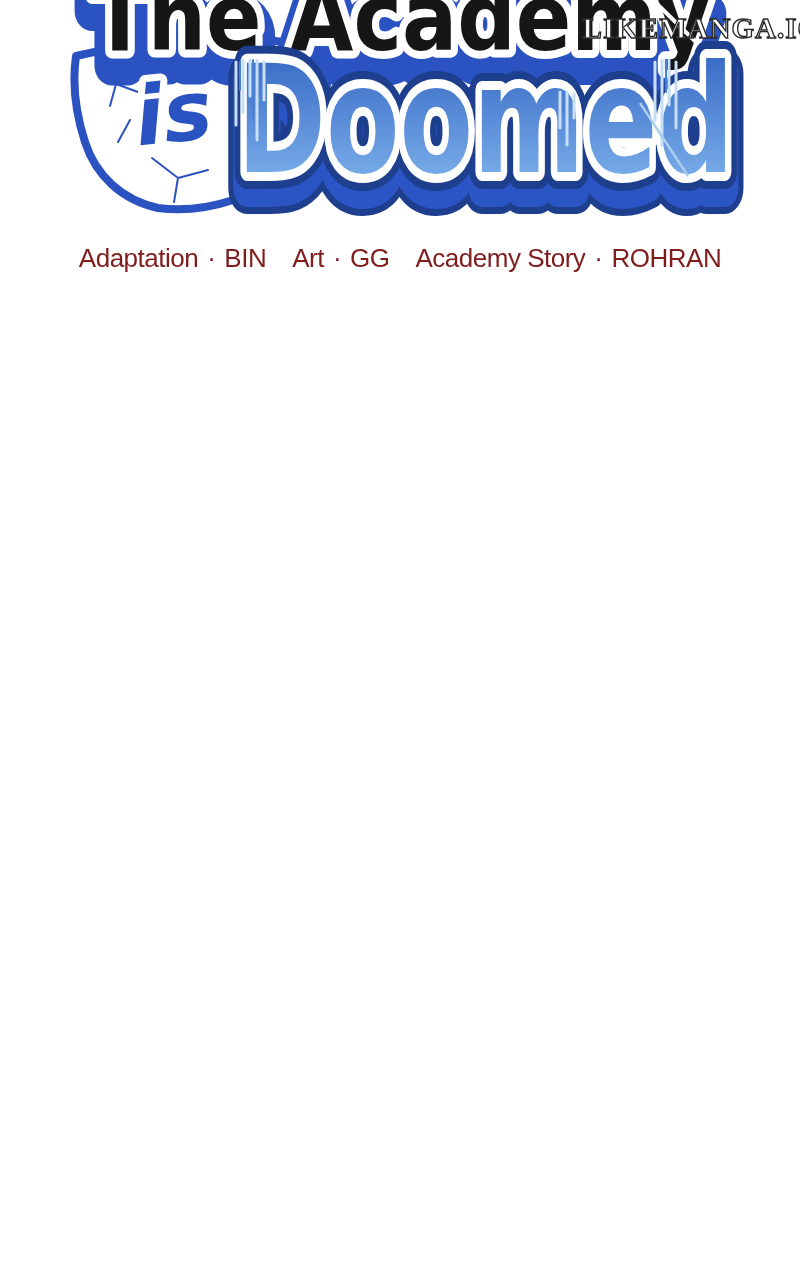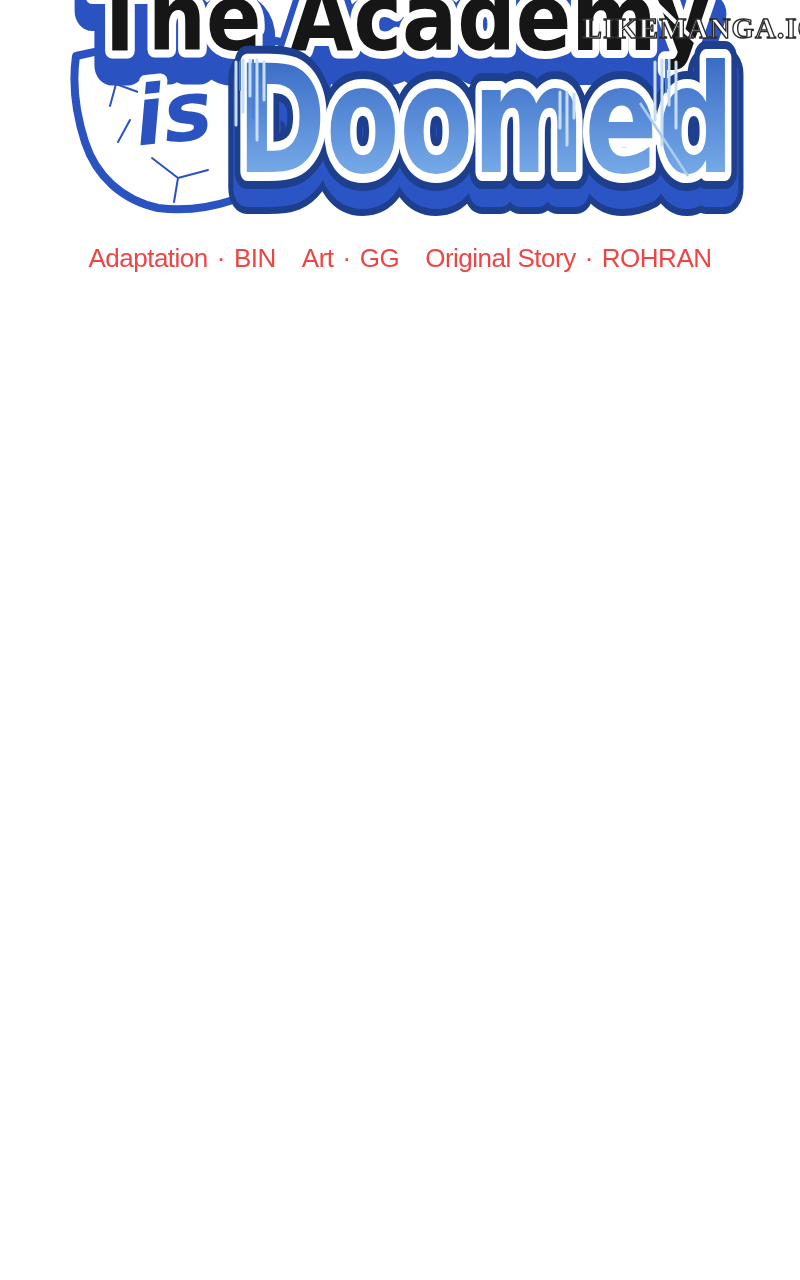--- a/index.html
+++ b/index.html
@@ -27,21 +27,21 @@
     text-shadow:0 0 1px #444;
     white-space:nowrap;
     user-select:none;
   }
   .credits{
     position:absolute;top:243px;left:0;width:800px;z-index:4;
     display:flex;justify-content:center;align-items:baseline;gap:26px;
     font-family:"Liberation Sans",sans-serif;
     font-size:26px;
     font-weight:500;
-    color:#ef4444;
+    color:#7f1d1d;
     letter-spacing:-0.5px;
     white-space:nowrap;
   }
   .credit-pair{display:inline-flex;gap:9px;align-items:baseline;}
   .blank-area{position:absolute;top:300px;left:0;width:800px;height:980px;background:#ffffff;}
   svg text{font-family:"DejaVu Sans","Liberation Sans",sans-serif;}
 </style>
 </head>
 <body>
 
@@ -132,21 +132,21 @@
       <span>Adaptation</span>
       <span>·</span>
       <span>BIN</span>
     </span>
     <span class="credit-pair">
       <span>Art</span>
       <span>·</span>
       <span>GG</span>
     </span>
     <span class="credit-pair">
-      <span>Original Story</span>
+      <span>Academy Story</span>
       <span>·</span>
       <span>ROHRAN</span>
     </span>
   </div>
 
   <div class="blank-area"></div>
 
 </div>
 
 </body></html>

